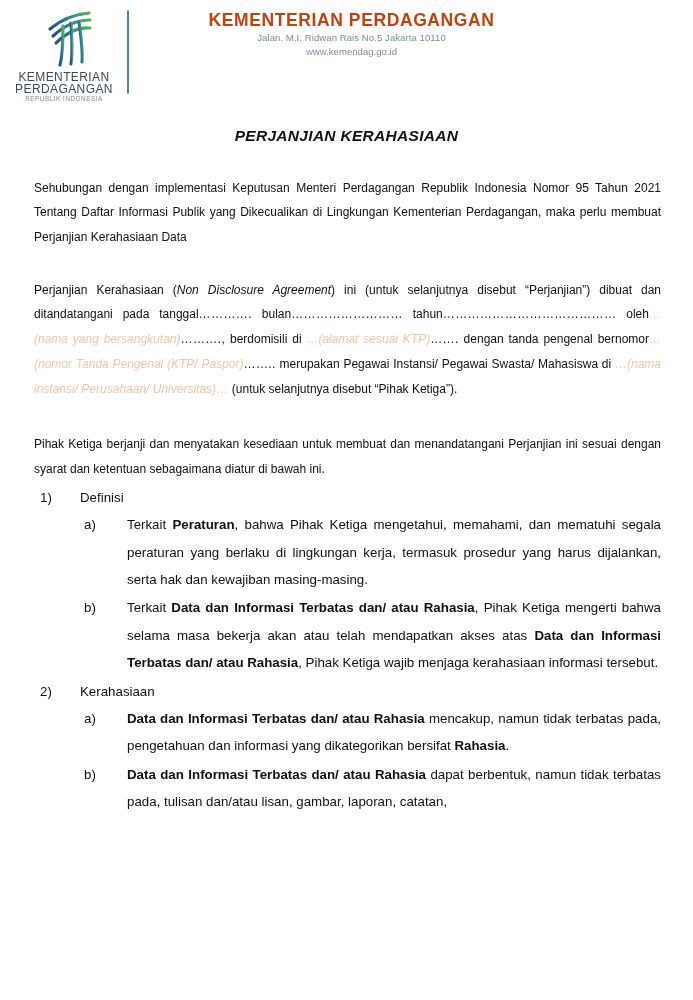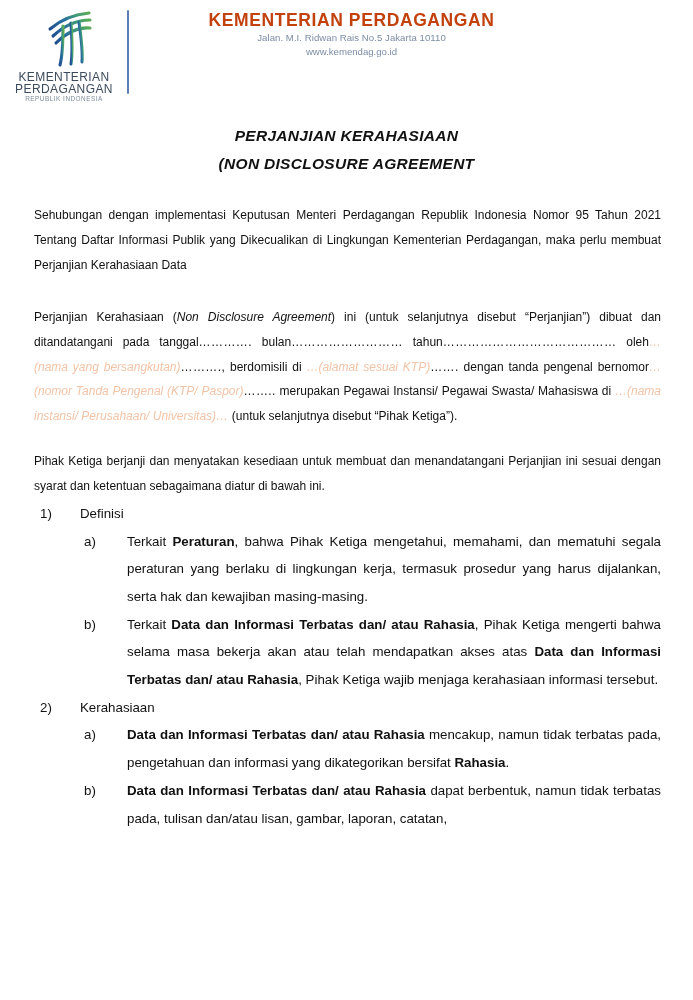--- a/index.html
+++ b/index.html
@@ -130,21 +130,21 @@
     margin-top: 26px;
   }
   p.para {
     font-size: 12px;
     line-height: 2.06;
     text-align: justify;
     text-justify: inter-word;
     margin: 0;
     color: #111111;
   }
-  p.para.gap-top { margin-top: 20px; }
+  p.para.gap-top { margin-top: 31px; }
   p.para.gap-top-lg { margin-top: 28px; }
 
   .ph {
     color: #f2c3a6;
     font-style: italic;
   }
   .it { font-style: italic; }
   .bd { font-weight: bold; }
   .dots { letter-spacing: 0.4px; }
 
@@ -242,21 +242,20 @@
 
     <div class="head-text">
       <div class="org-name">KEMENTERIAN PERDAGANGAN</div>
       <div class="org-addr">Jalan. M.I. Ridwan Rais No.5 Jakarta 10110</div>
       <div class="org-web">www.kemendag.go.id</div>
     </div>
   </div>
 
   <div class="doc-title">
     <div>PERJANJIAN KERAHASIAAN</div>
-    <div>(NON DISCLOSURE AGREEMENT</div>
   </div>
 
   <div class="body-area">
 
     <p class="para">Sehubungan dengan implementasi Keputusan Menteri Perdagangan Republik Indonesia Nomor 95 Tahun 2021 Tentang Daftar Informasi Publik yang Dikecualikan di Lingkungan Kementerian Perdagangan, maka perlu membuat Perjanjian Kerahasiaan Data</p>
 
     <p class="para gap-top-lg"><span>Perjanjian Kerahasiaan (</span><span class="it">Non Disclosure Agreement</span><span>) ini (untuk selanjutnya disebut “Perjanjian”) dibuat dan ditandatangani pada tanggal</span><span class="dots">………….</span><span> bulan</span><span class="dots">………………………</span><span> tahun</span><span class="dots">……………………………………</span><span> oleh</span><span class="ph">…(nama yang bersangkutan)</span><span class="dots">……….,</span><span> berdomisili di </span><span class="ph">…(alamat sesuai KTP)</span><span class="dots">…….</span><span> dengan tanda pengenal bernomor</span><span class="ph">…(nomor Tanda Pengenal (KTP/ Paspor)</span><span class="dots">……..</span><span> merupakan Pegawai Instansi/ Pegawai Swasta/ Mahasiswa di </span><span class="ph">…(nama instansi/ Perusahaan/ Universitas)</span><span class="ph dots">…</span><span> (untuk selanjutnya disebut “Pihak Ketiga”).</span></p>
 
     <p class="para gap-top">Pihak Ketiga berjanji dan menyatakan kesediaan untuk membuat dan menandatangani Perjanjian ini sesuai dengan syarat dan ketentuan sebagaimana diatur di bawah ini.</p>
 

